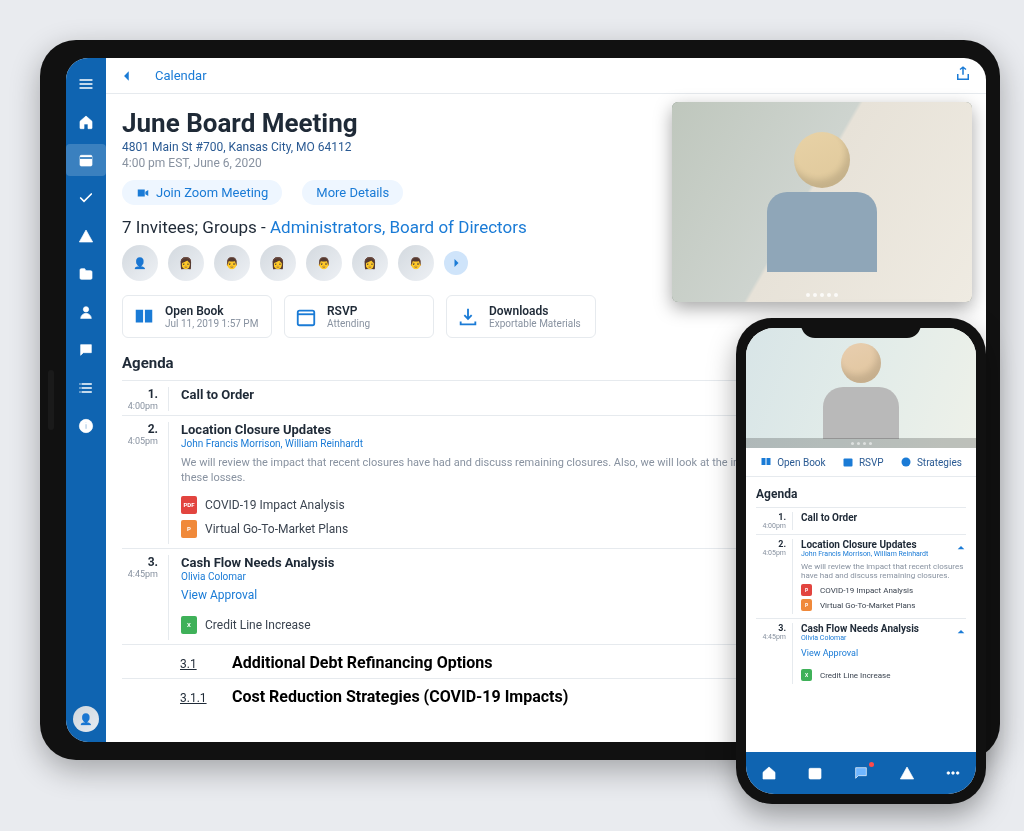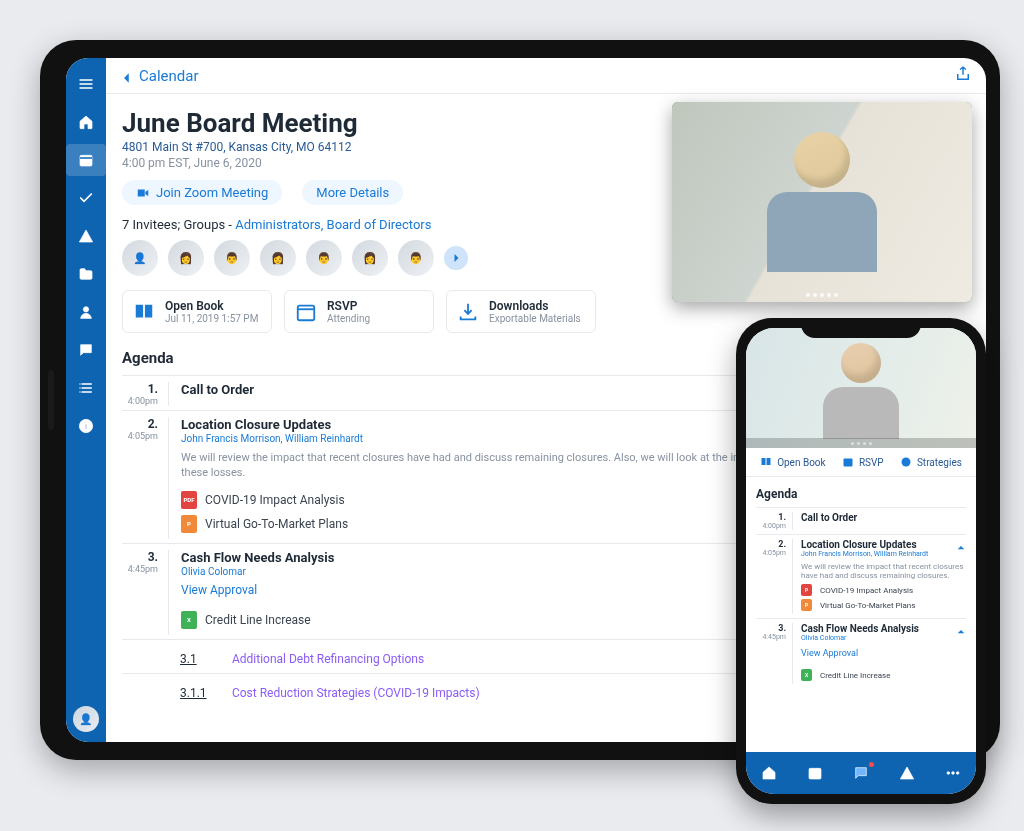--- a/index.html
+++ b/index.html
@@ -85,42 +85,42 @@
 
   
   .main{flex:1;overflow:hidden;position:relative;}
   .topbar{
     height:36px;
     display:flex;align-items:center;
     justify-content:space-between;
     padding:0 14px;
     border-bottom:1px solid var(--border);
   }
-  .back-link{display:flex;align-items:flex-end;color:var(--blue-link);font-size:15px;gap:5px;cursor:pointer;}
+  .back-link{display:flex;align-items:flex-end;color:var(--blue-link);font-size:13px;gap:21px;cursor:pointer;}
   .back-link svg{width:14px;height:14px;fill:var(--blue-link);}
   .share-btn svg{width:18px;height:18px;fill:none;stroke:var(--blue-link);stroke-width:2;}
 
   .content{padding:10px 16px 0 16px;}
   .meeting-title{font-size:26px;font-weight:700;margin:4px 0 2px 0;}
   .meeting-sub{font-size:12px;color:#2a5a93;margin:0;}
   .meeting-time{font-size:12px;color:var(--muted);margin:2px 0 10px 0;}
 
   .action-row{display:flex;gap:20px;margin-bottom:12px;}
   .pill{
     background:var(--chip);
     color:var(--blue-link);
     border-radius:16px;
     padding:5px 14px;
     font-size:13px;
     display:flex;align-items:center;gap:6px;
     cursor:pointer;
   }
   .pill svg{width:14px;height:14px;fill:var(--blue-link);}
 
-  .invitees{font-size:13px;margin-bottom:8px;}
+  .invitees{font-size:17px;margin-bottom:8px;}
   .invitees .groups{color:var(--blue-link);}
   .avatar-row{display:flex;align-items:center;gap:10px;margin-bottom:14px;}
   .avatar{
     width:36px;height:36px;border-radius:50%;
     background:linear-gradient(135deg,#d3d9df,#eef1f5);
     display:flex;align-items:center;justify-content:center;
     font-size:11px;color:#667;
     flex-shrink:0;
   }
   .more-circle{
@@ -156,21 +156,21 @@
   .a-sub{font-size:10px;color:var(--blue-link);margin:1px 0 0 0;}
   .a-desc{font-size:11px;color:var(--muted);margin:6px 0 10px 0;line-height:1.4;}
   .file-row{display:flex;align-items:center;gap:8px;margin:6px 0;font-size:12px;color:#3b4450;}
   .file-icon{width:16px;height:18px;border-radius:2px;display:flex;align-items:center;justify-content:center;font-size:6px;color:#fff;font-weight:700;}
   .file-icon.red{background:#e2443f;}
   .file-icon.orange{background:#f0893a;}
   .file-icon.green{background:#3fb159;}
   .link-action{color:var(--blue-link);font-size:12px;margin:6px 0 8px 0;display:inline-block;cursor:pointer;}
   .sublevel{padding-left:58px;border-top:1px solid var(--border);padding-top:8px;padding-bottom:6px;}
   .sublevel .num{width:48px;font-size:12px;display:inline-block;color:#1f2a37;text-decoration:underline;}
-  .sublevel .txt{font-size:12px;color:#8b5cf6;}
+  .sublevel .txt{font-size:16px;color:#000000;font-weight:bold;}
 
   
   .video-float{
     position:absolute;
     top:44px; right:14px;
     width:300px; height:200px;
     background:#7d8b7e;
     border-radius:6px;
     box-shadow:0 6px 18px rgba(0,0,0,0.35);
     overflow:hidden;

